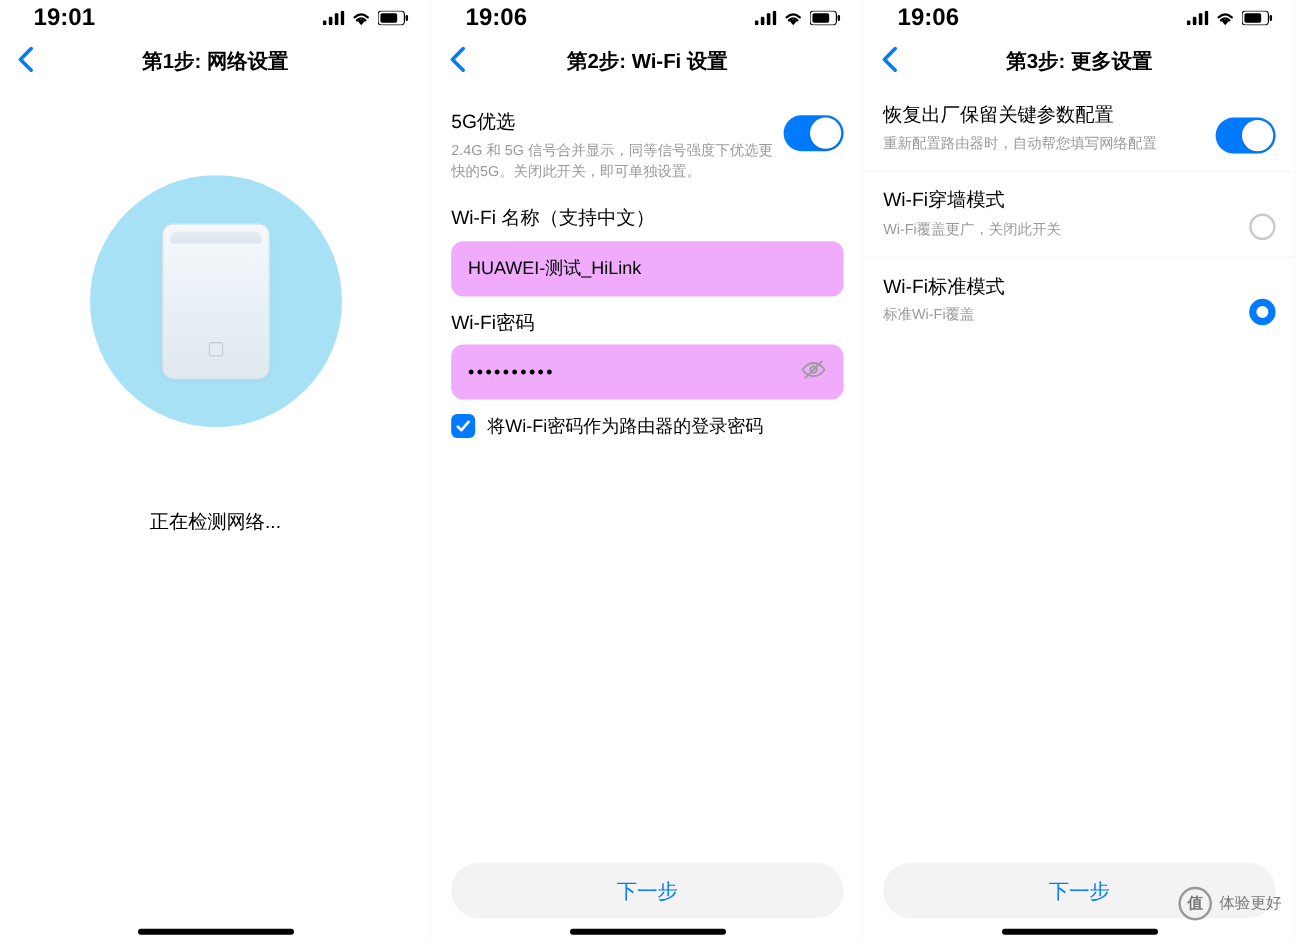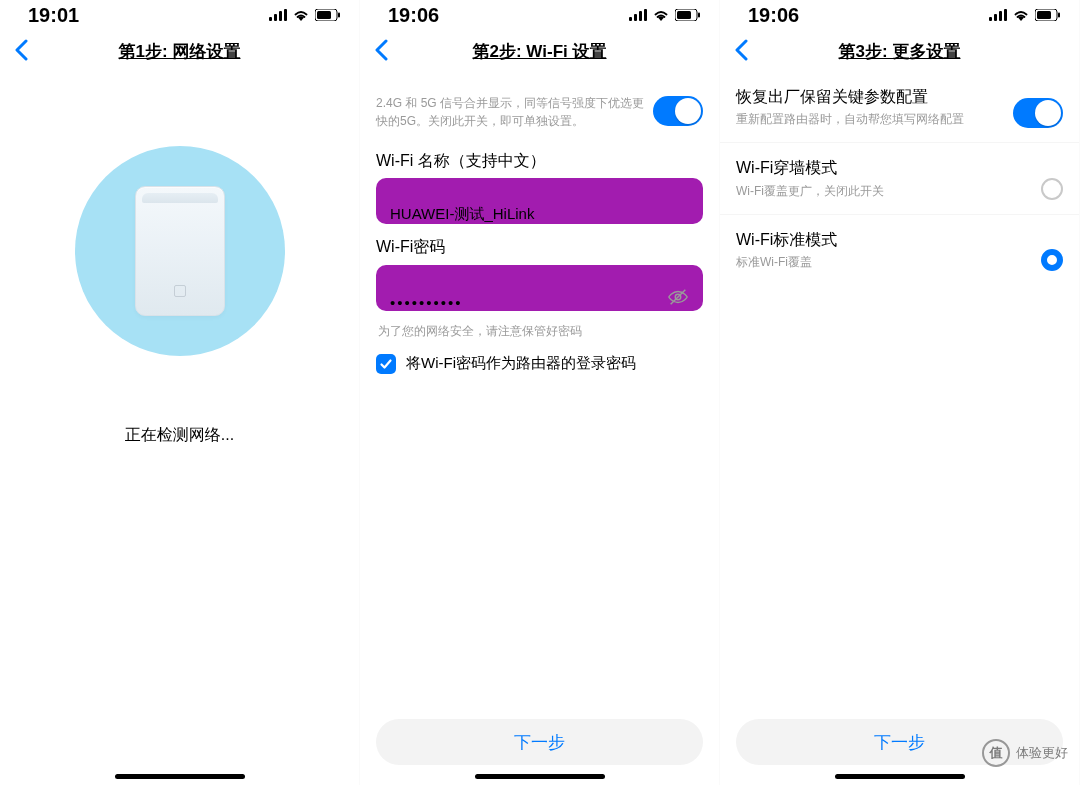--- a/index.html
+++ b/index.html
@@ -38,21 +38,20 @@
   .sig, .wifi, .batt { display: inline-flex; align-items: center; }
 
   
   .nav {
     height: 44px;
     display: flex;
     align-items: center;
     justify-content: center;
     position: relative;
     border-bottom: 1px solid rgba(0,0,0,0.0);
-    text-decoration: underline;
   }
   .nav .back {
     position: absolute;
     left: 14px;
     top: 50%;
     transform: translateY(-50%);
     color: #007aff;
     font-size: 24px;
     font-weight: 500;
     line-height: 1;
@@ -149,25 +148,25 @@
   .toggle::after {
     content:"";
     position:absolute;
     right:2px; top:2px;
     width:26px; height:26px;
     background:#fff;
     border-radius:50%;
     box-shadow:0 1px 2px rgba(0,0,0,.2);
   }
   .field {
-    background: #a21caf;
+    background: #f0abfc;
     border-radius: 10px;
     height: 46px;
     display: flex;
-    align-items: flex-end;
+    align-items: center;
     padding: 0 14px;
     margin: 6px 0 12px 0;
     font-size: 15px;
     color: #000;
     position: relative;
   }
   .field .val { flex:1; }
   .field .eye { color:#9a9a9a; margin-left:8px; flex-shrink:0; }
   .note {
     font-size: 12px;
@@ -340,20 +339,21 @@
     <span class="back">
       <svg width="14" height="22" viewBox="0 0 14 22">
           <path d="M12 2 L3 11 L12 20" stroke="#007aff" stroke-width="3" fill="none" stroke-linecap="round" stroke-linejoin="round"></path>
         </svg>
     </span>
     <span class="title">第2步: Wi-Fi 设置</span>
   </div>
   <div class="content2">
     <div class="row">
       <div class="rtxt">
+        <div class="lbl">5G优选</div>
         <div class="sub">2.4G 和 5G 信号合并显示，同等信号强度下优选更快的5G。关闭此开关，即可单独设置。</div>
       </div>
       <div class="toggle"></div>
     </div>
 
     <div class="lbl" style="margin-top:8px;">Wi-Fi 名称（支持中文）</div>
     <div class="field">
       <span class="val">HUAWEI-测试_HiLink</span>
     </div>
 
@@ -361,21 +361,20 @@
     <div class="field">
       <span class="val" style="letter-spacing:2px;">••••••••••</span>
       <span class="eye">
         <svg width="22" height="22" viewBox="0 0 24 24">
             <path d="M2 12s3.5-6 10-6 10 6 10 6-3.5 6-10 6S2 12 2 12z" fill="none" stroke="#9a9a9a" stroke-width="1.6"></path>
             <circle cx="12" cy="12" r="3" fill="none" stroke="#9a9a9a" stroke-width="1.6"></circle>
             <line x1="4" y1="20" x2="20" y2="4" stroke="#9a9a9a" stroke-width="1.6"></line>
           </svg>
       </span>
     </div>
-    <div class="note">为了您的网络安全，请注意保管好密码</div>
 
     <div class="chkrow">
       <span class="chk">
         <svg width="14" height="14" viewBox="0 0 14 14">
             <path d="M2.5 7.5 L5.5 10.5 L11.5 3.5" stroke="#fff" stroke-width="2.2" fill="none" stroke-linecap="round" stroke-linejoin="round"></path>
           </svg>
       </span>
       <span class="chklbl">将Wi-Fi密码作为路由器的登录密码</span>
     </div>
   </div>

